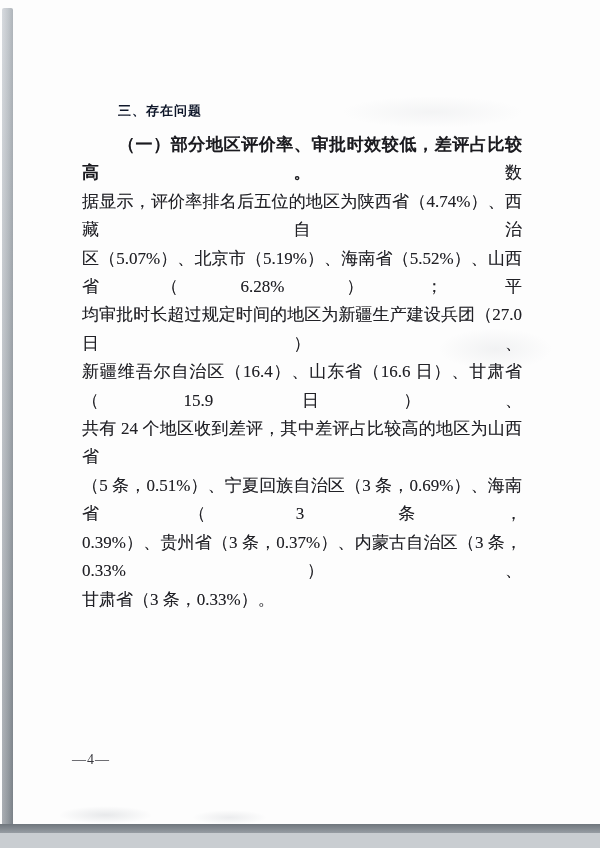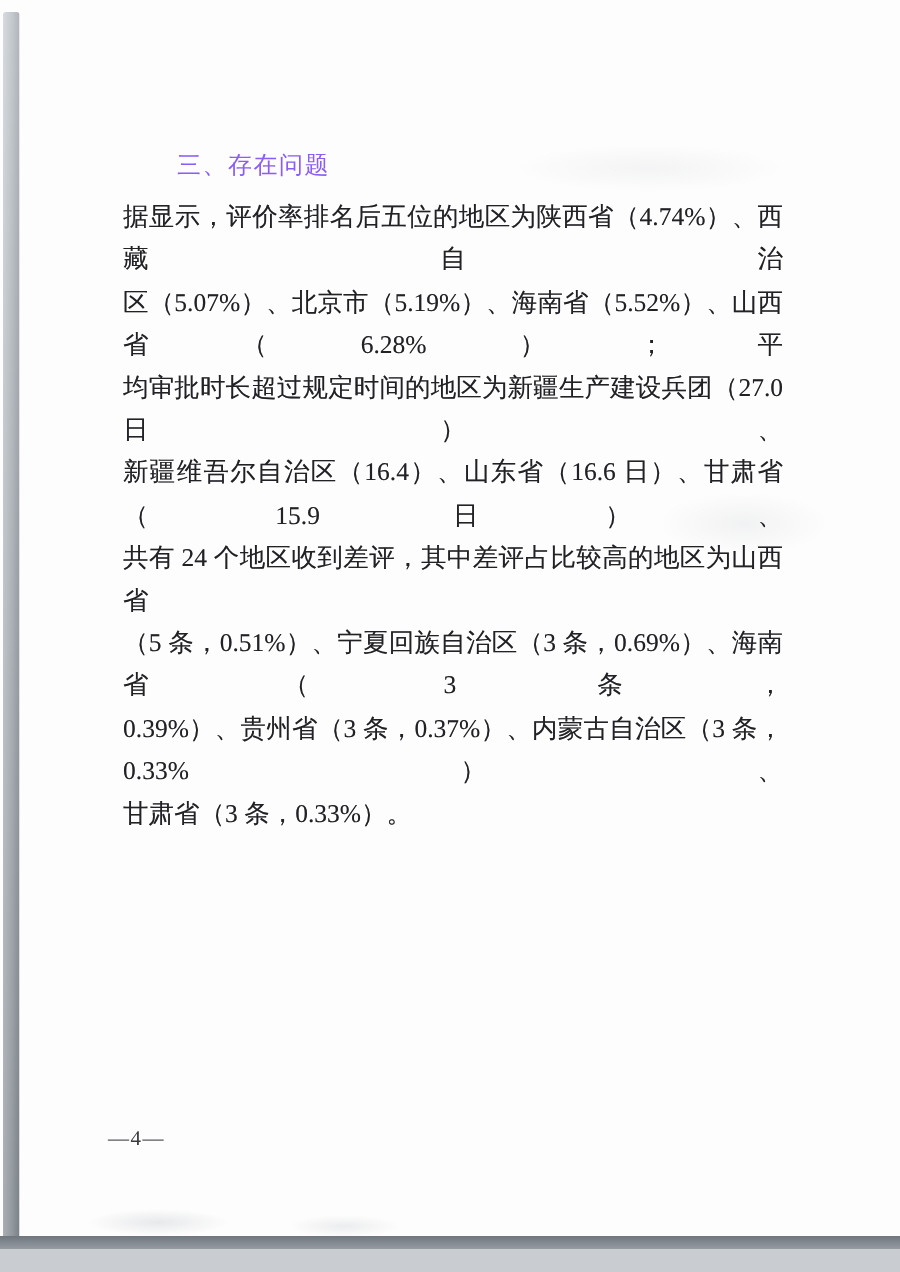--- a/index.html
+++ b/index.html
@@ -29,23 +29,23 @@
     background:radial-gradient(ellipse at center, rgba(118,126,138,.16), rgba(118,126,138,0) 70%);
   }
   .s1{left:58px;top:806px;width:95px;height:18px;}
   .s2{left:438px;top:328px;width:115px;height:42px;opacity:.55;}
   .s3{left:340px;top:96px;width:185px;height:32px;opacity:.45;}
   .s4{left:192px;top:810px;width:75px;height:15px;opacity:.8;}
   
   .text-block{position:absolute;left:82px;top:97px;width:440px;}
   .doc-title{
     font-family:"Liberation Sans","DejaVu Sans",sans-serif;
-    font-weight:normal;font-size:16px;line-height:28px;
+    font-weight:bold;font-size:13px;line-height:28px;
     padding-left:36px;margin-bottom:6px;
-    color:#8b5cf6;letter-spacing:1px;
+    color:#0f172a;letter-spacing:1px;
   }
   .para{margin-bottom:8px;}
   .line{
     font-size:17px;line-height:28.4px;color:#212126;
     text-align:justify;text-align-last:justify;
     text-shadow:0 0 .4px rgba(20,20,25,.35);
   }
   .line.first{text-indent:36px;}
   .line.no-just{text-align:center;text-align-last:left;}
   .seg.b{font-weight:bold;color:#1a1a1f;}
@@ -63,20 +63,21 @@
   <div class="edge-bottom-bg"></div>
   <div class="smudge s1"></div>
   <div class="smudge s2"></div>
   <div class="smudge s3"></div>
   <div class="smudge s4"></div>
 
   <div class="text-block">
     <div class="doc-title">三、存在问题</div>
     <div id="paras">
         <div class="para">
+          <div class="line first"><span class="seg b">（一）部分地区评价率、审批时效较低，差评占比较高。</span><span class="seg">数</span></div>
           <div class="line"><span class="seg">据显示，评价率排名后五位的地区为陕西省（4.74%）、西藏自治</span></div>
           <div class="line"><span class="seg">区（5.07%）、北京市（5.19%）、海南省（5.52%）、山西省（6.28%）；平</span></div>
           <div class="line"><span class="seg">均审批时长超过规定时间的地区为新疆生产建设兵团（27.0 日）、</span></div>
           <div class="line"><span class="seg">新疆维吾尔自治区（16.4）、山东省（16.6 日）、甘肃省（15.9 日）、</span></div>
           <div class="line"><span class="seg">共有 24 个地区收到差评，其中差评占比较高的地区为山西省</span></div>
           <div class="line"><span class="seg">（5 条，0.51%）、宁夏回族自治区（3 条，0.69%）、海南省（3 条，</span></div>
           <div class="line"><span class="seg">0.39%）、贵州省（3 条，0.37%）、内蒙古自治区（3 条，0.33%）、</span></div>
           <div class="line no-just"><span class="seg">甘肃省（3 条，0.33%）。</span></div>
         </div>
       </div>

